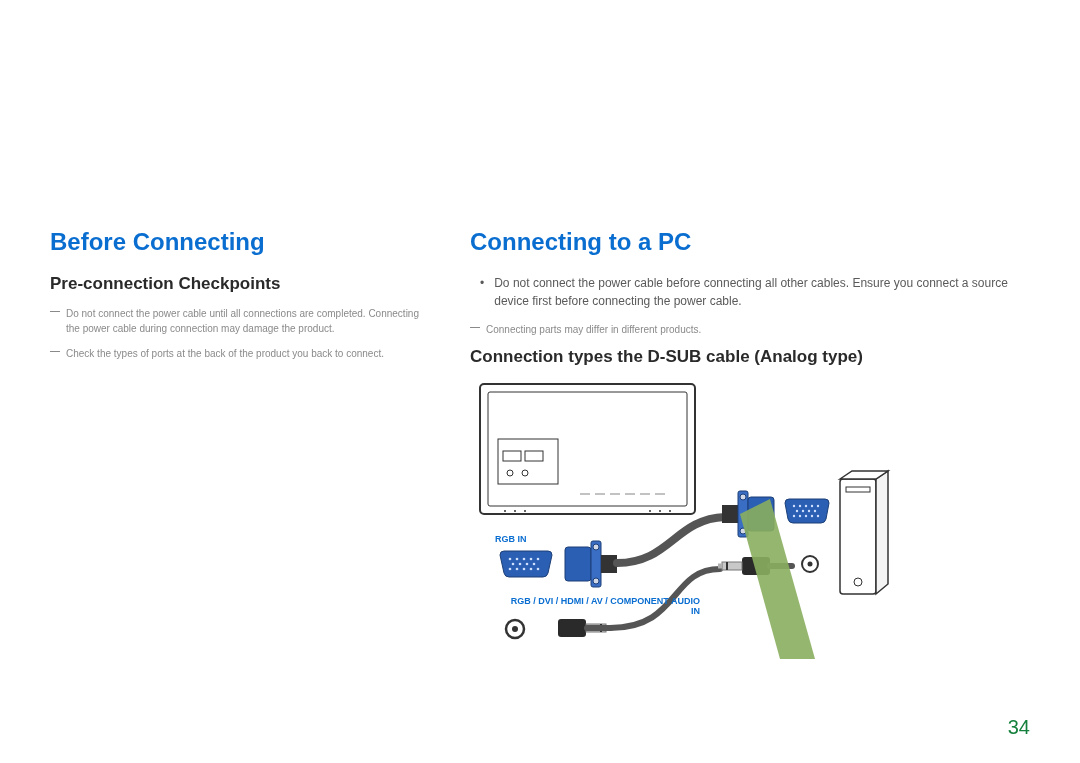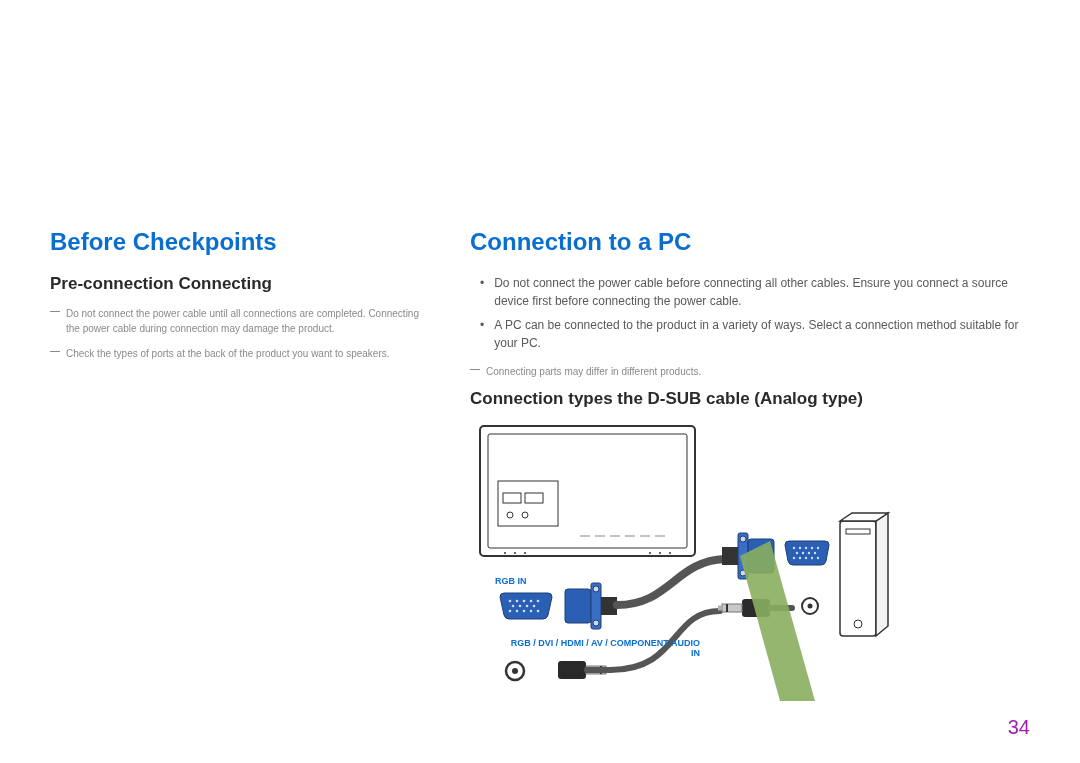--- a/index.html
+++ b/index.html
@@ -79,49 +79,46 @@
     font-size: 9px;
     font-weight: 700;
     color: #0a6ed1;
     margin: 4px 0 2px 30px;
   }
   .pagenum {
     position: absolute;
     right: 50px;
     bottom: 24px;
     font-size: 20px;
-    color: #a21caf;
+    color: #15803d;
   }
   svg { display: block; }
 </style>
 </head>
 <body>
 
 <div class="columns">
   <div class="col col-left">
-    <h1>Before Checkpoints</h1>
-    <h2>Pre-connection Connecting</h2>
+    <h1>Before Connecting</h1>
+    <h2>Pre-connection Checkpoints</h2>
     <div class="noteitem">
       <span class="dash"></span>
       <span class="notetext">Do not connect the power cable until all connections are completed. Connecting the power cable during connection may damage the product.</span>
     </div>
     <div class="noteitem">
       <span class="dash"></span>
-      <span class="notetext">Check the types of ports at the back of the product you want to speakers.</span>
+      <span class="notetext">Check the types of ports at the back of the product you back to connect.</span>
     </div>
   </div>
 
   <div class="col col-right">
-    <h1>Connection to a PC</h1>
+    <h1>Connecting to a PC</h1>
     <ul class="bullets">
       <li>
           <span>Do not connect the power cable before connecting all other cables. Ensure you connect a source device first before connecting the power cable.</span>
-        </li>
-      <li>
-          <span>A PC can be connected to the product in a variety of ways. Select a connection method suitable for your PC.</span>
         </li>
     </ul>
     <div class="noteitem">
       <span class="dash"></span>
       <span class="notetext">Connecting parts may differ in different products.</span>
     </div>
 
     <h2>Connection types the D-SUB cable (Analog type)</h2>
 
     <div class="diagram-wrap">

